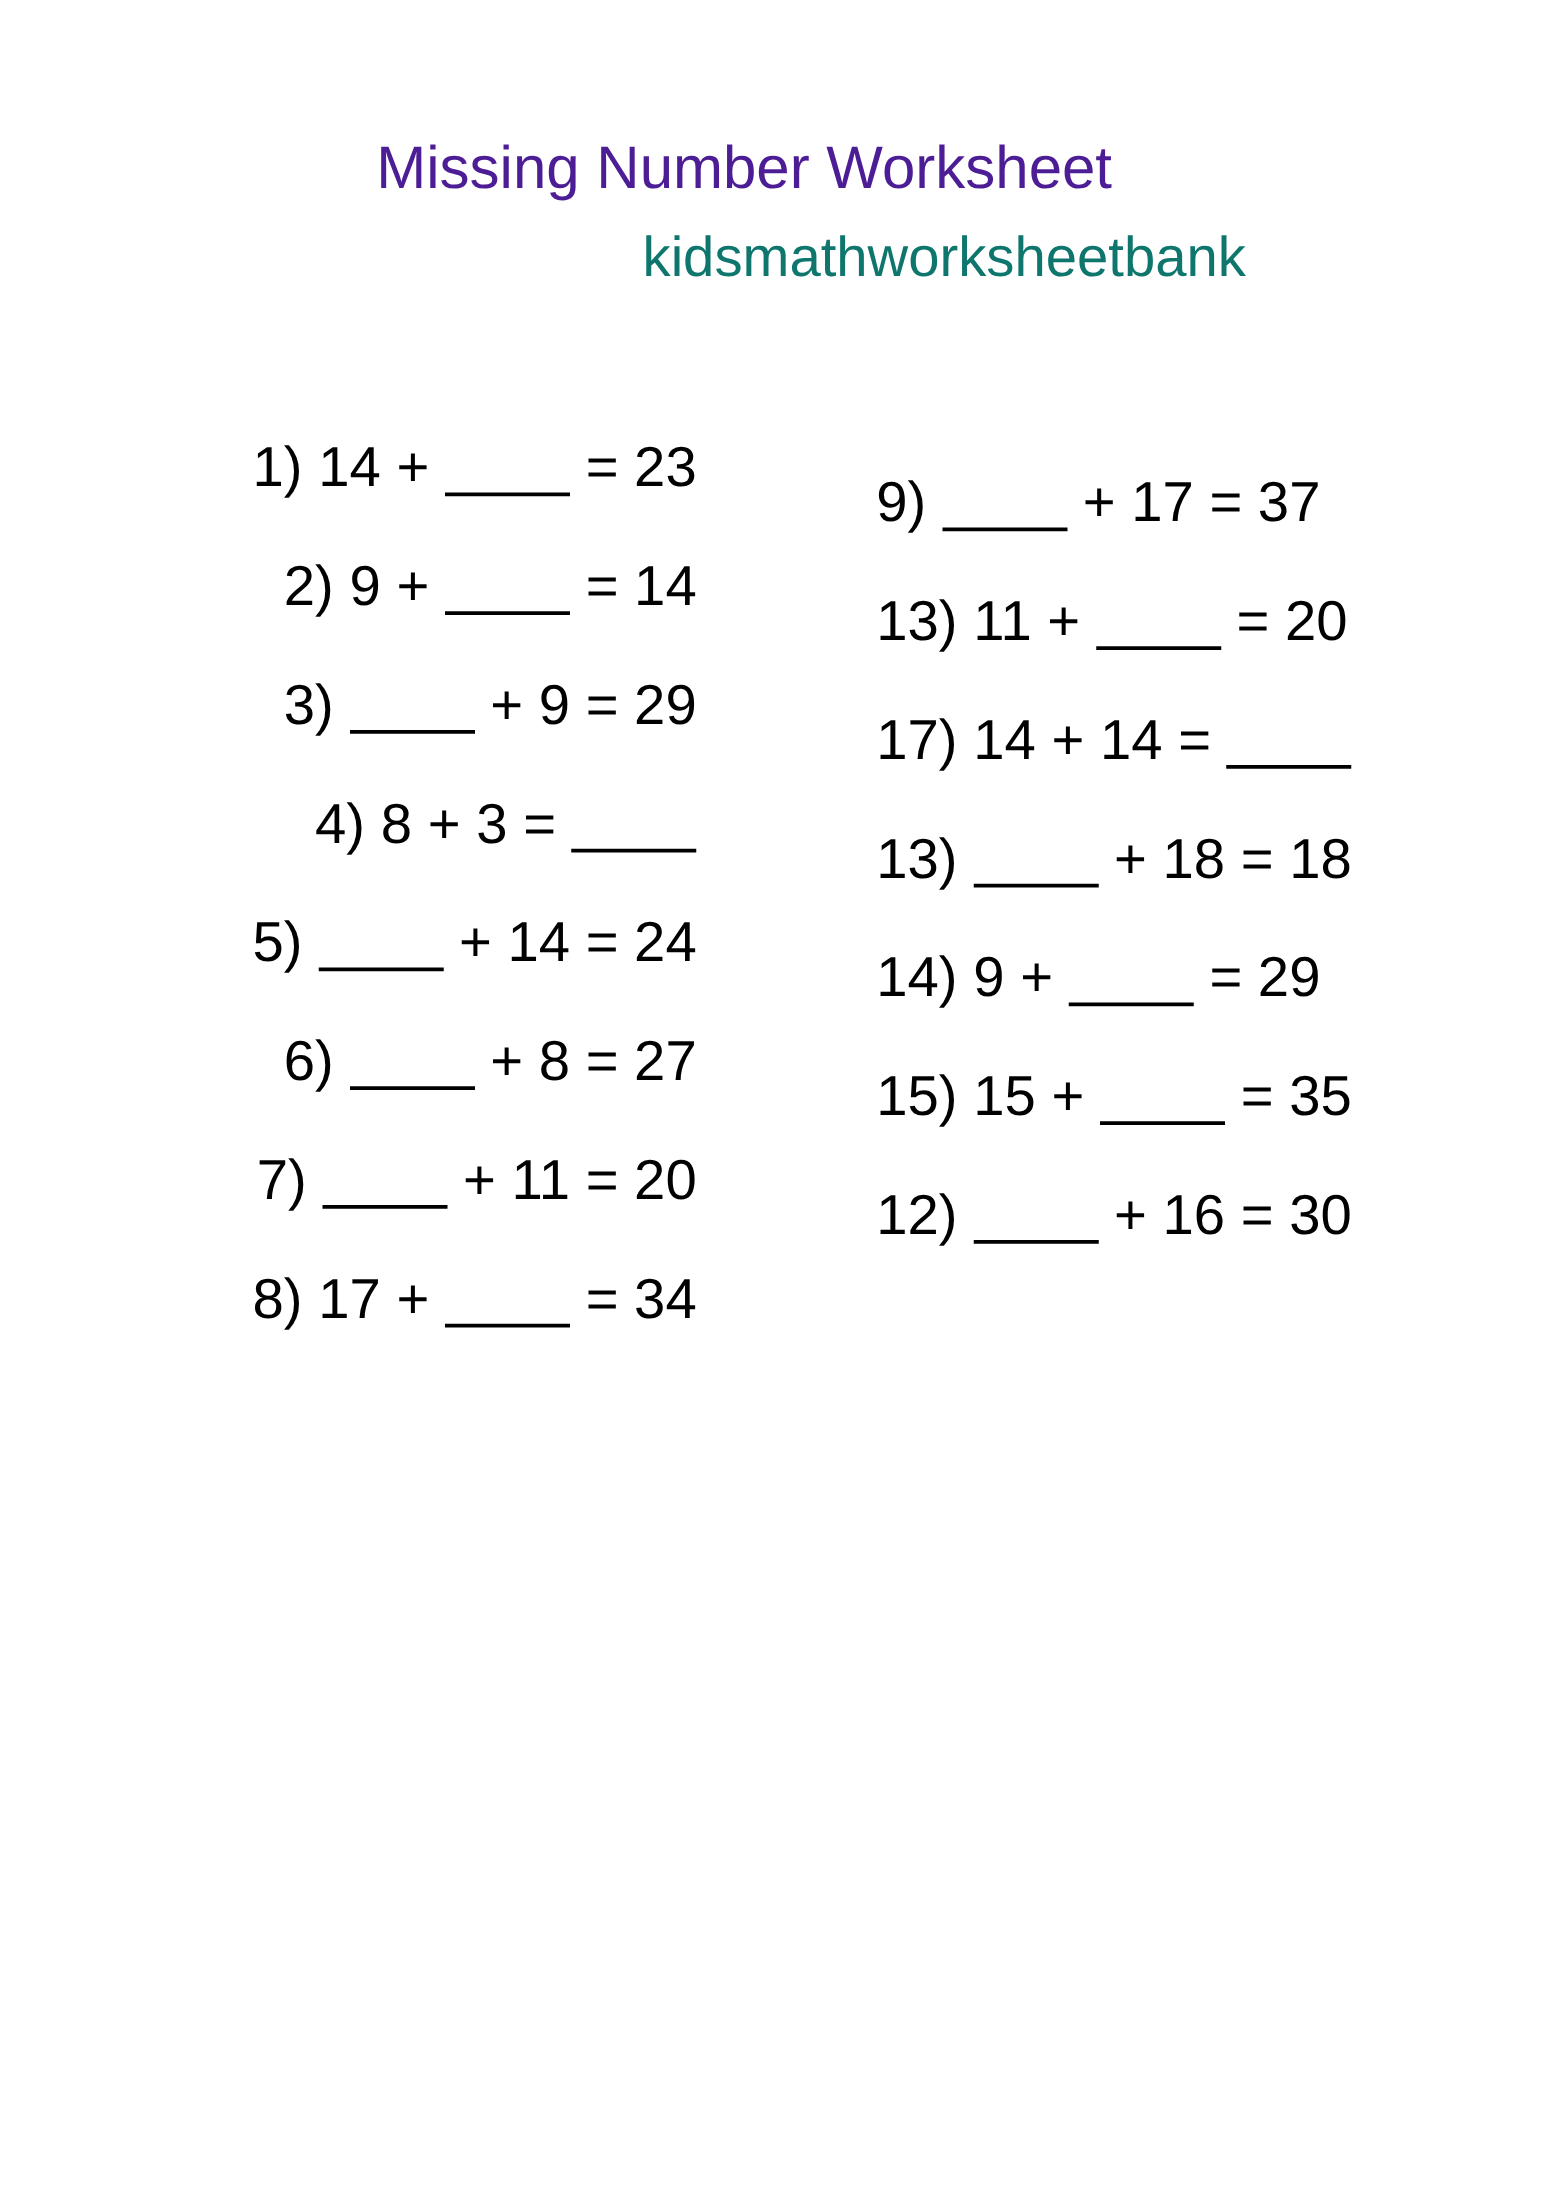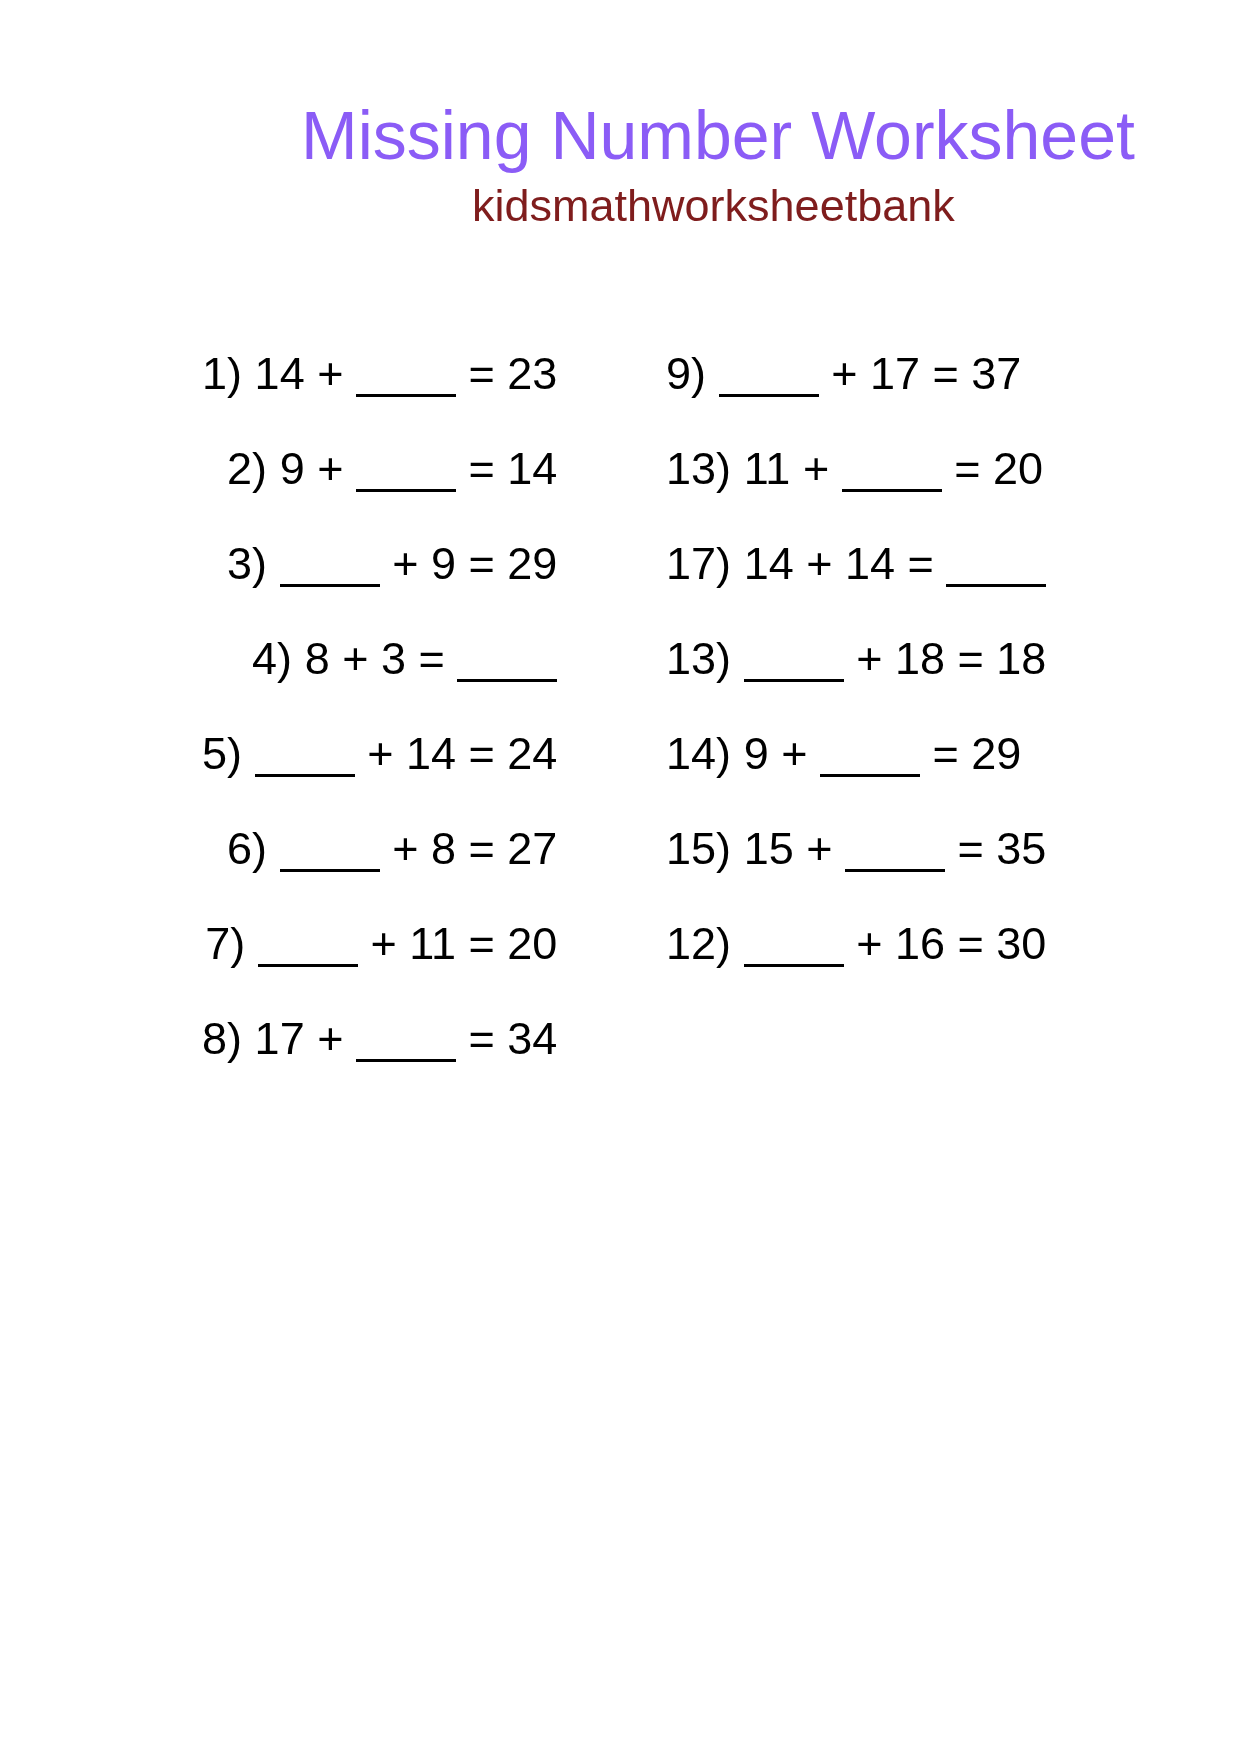--- a/index.html
+++ b/index.html
@@ -2,29 +2,29 @@
 <html><head>
 <meta charset="utf-8">
 <style>
   html, body { margin: 0; padding: 0; background: #ffffff; }
   body {
     width: 1240px; height: 1754px; position: relative; overflow: hidden;
     font-family: "Liberation Sans", sans-serif; color: #000000;
   }
   .title {
     position: absolute; left: 301px; top: 100px;
-    font-size: 68px; line-height: 70px; white-space: nowrap; color: #8b5cf6;
+    font-size: 48px; line-height: 70px; white-space: nowrap; color: #4c1d95;
   }
   .subtitle {
-    position: absolute; left: 472px; top: 180px;
-    font-size: 45px; line-height: 52px; white-space: nowrap; color: #7f1d1d;
+    position: absolute; left: 514px; top: 180px;
+    font-size: 45px; line-height: 52px; white-space: nowrap; color: #0f766e;
   }
   .column { position: absolute; top: 345px; }
   .col-left { left: 202px; text-align: right; }
-  .col-right { left: 666px; }
+  .col-right { left: 701px; margin-top: 28px; }
   .problem {
     height: 95px; font-size: 45px; line-height: 57px; white-space: nowrap;
   }
   .problem .num { margin-right: 0.28em; }
   .blank {
     display: inline-block; width: 100px; height: 1px;
     border-bottom: 3px solid #000; vertical-align: baseline;
     margin-bottom: -8px;
   }
 </style>

